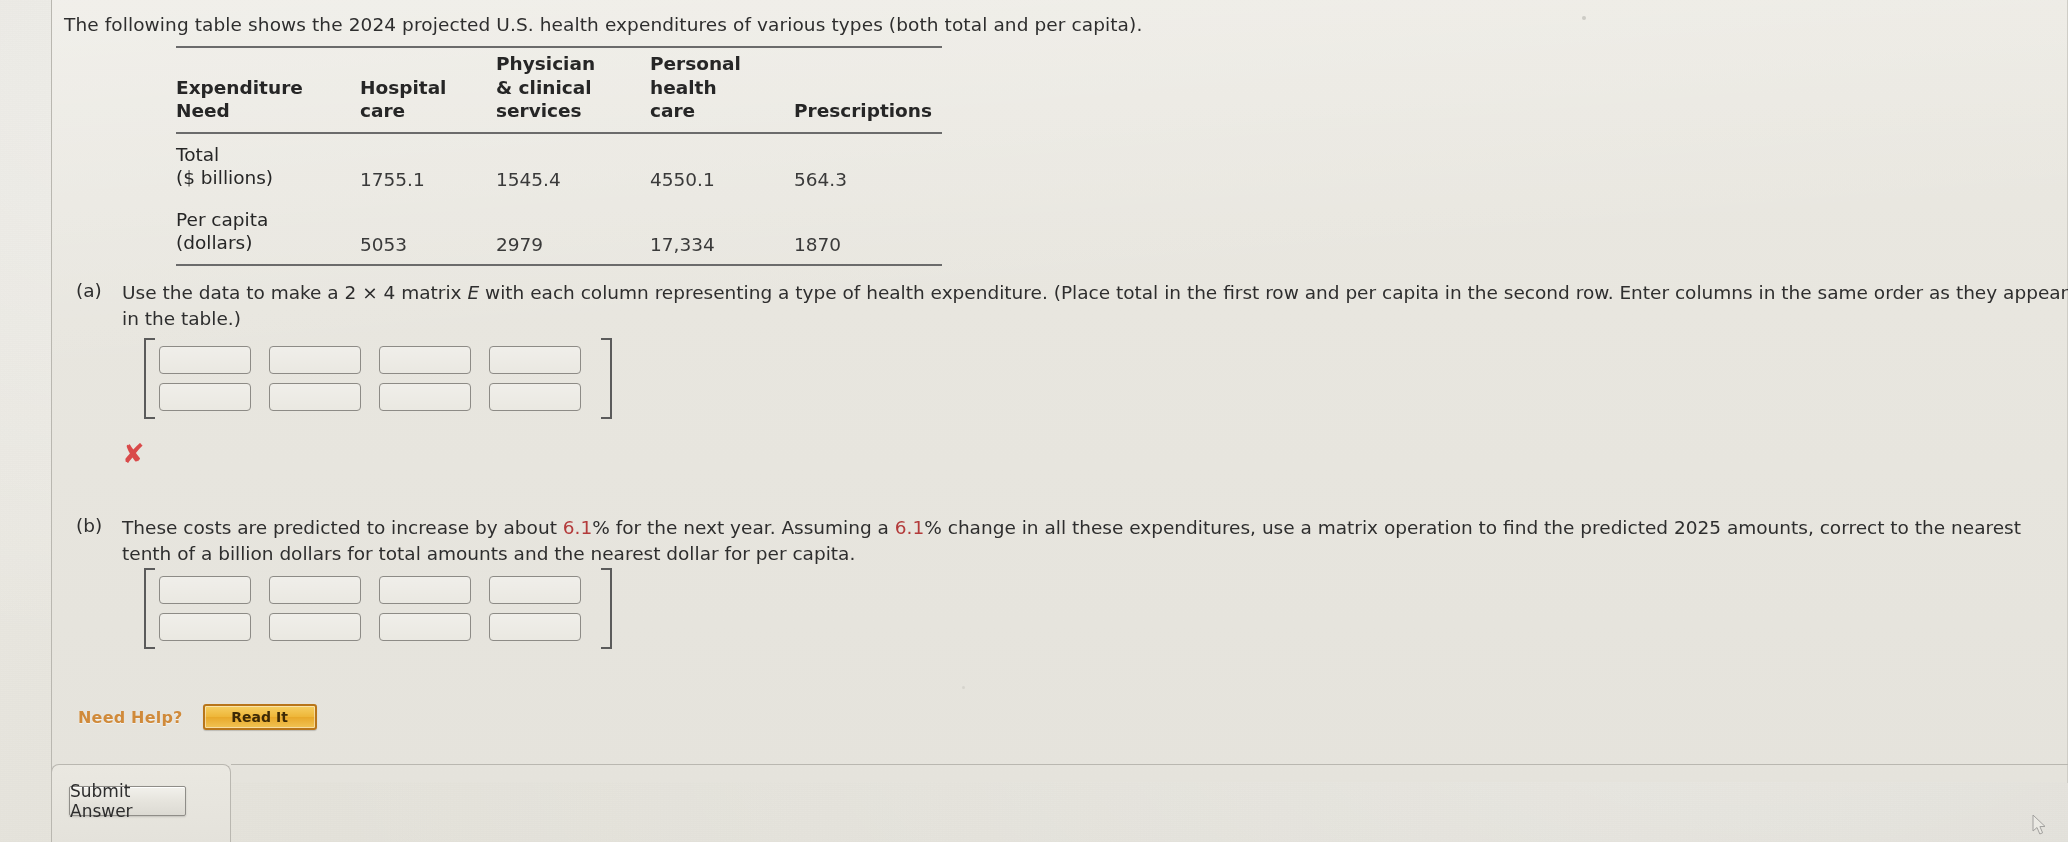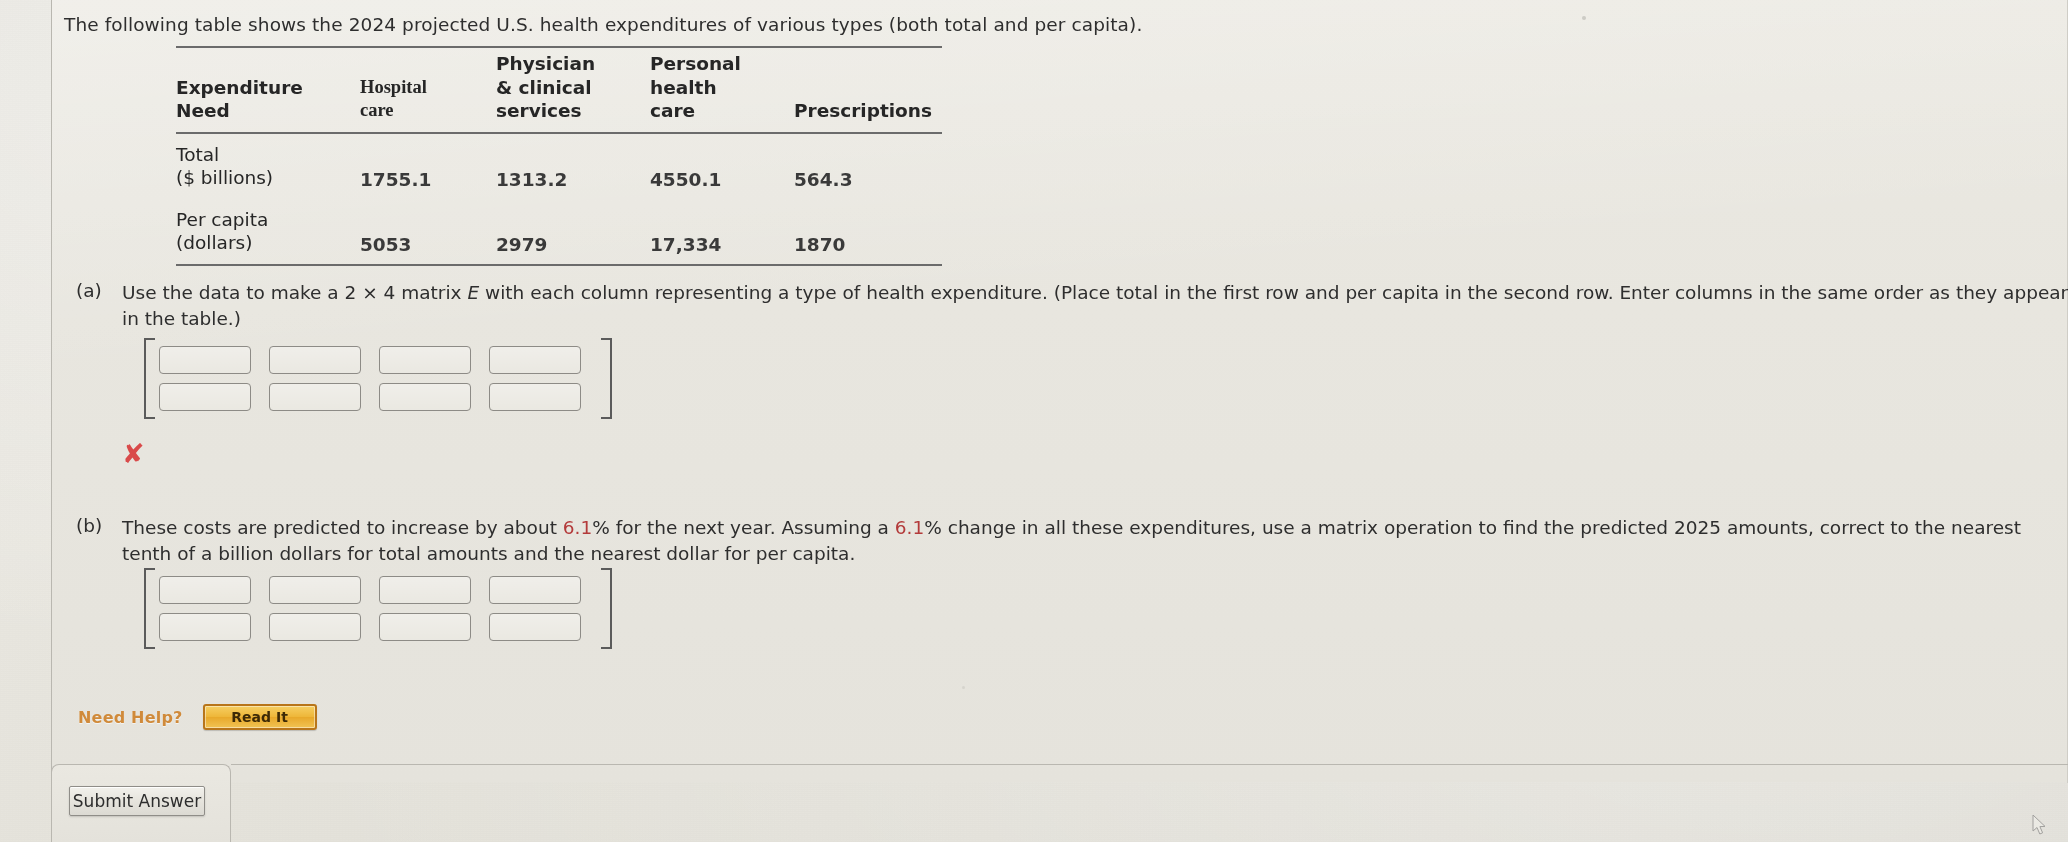--- a/index.html
+++ b/index.html
@@ -100,27 +100,27 @@
   table.data-table tbody th.rowhead {
     font-weight: normal;
     text-align: left;
     vertical-align: bottom;
     padding: 9px 26px 9px 0;
     line-height: 23.5px;
     white-space: pre-line;
     color: #262626;
   }
   table.data-table tbody td {
-    font-weight: bold;
+    font-weight: normal;
     vertical-align: bottom;
     padding: 9px 26px 9px 0;
     color: #3a3a3a;
   }
   .col-exp   { min-width: 158px; }
-  .col-hosp  { min-width: 110px; font-family: Liberation Serif, serif; }
+  .col-hosp  { min-width: 110px; }
   .col-phys  { min-width: 128px; }
   .col-pers  { min-width: 118px; }
   .col-pres  { min-width: 140px; padding-right: 8px !important; }
 
   
   .qblock { position: absolute; }
   .qlabel {
     position: absolute;
     left: 0; top: 0;
     width: 46px;
@@ -251,21 +251,21 @@
     left: 231px;
     top: 764px;
     width: 1837px;
     height: 1px;
     background: #b9b7b0;
   }
   #submit-answer-button {
     position: absolute;
     left: 69px;
     top: 786px;
-    width: 136px;
+    width: 117px;
     height: 30px;
     box-sizing: border-box;
     border: 1px solid #8f8d88;
     border-radius: 2px;
     background: linear-gradient(180deg, #f2f1ec 0%, #e6e4dd 50%, #dcdad3 100%);
     box-shadow: inset 0 1px 0 rgba(255,255,255,.9), 0 1px 2px rgba(0,0,0,.16);
     display: flex;
     align-items: center;
     justify-content: center;
     font-size: 17px;
@@ -312,21 +312,21 @@
 health
 care</th>
           <th class="col-pres">Prescriptions</th>
         </tr>
       </thead>
       <tbody>
         <tr>
           <th class="rowhead">Total
 ($ billions)</th>
           <td>1755.1</td>
-          <td>1313.2</td>
+          <td>1545.4</td>
           <td>4550.1</td>
           <td>564.3</td>
         </tr>
         <tr>
           <th class="rowhead">Per capita
 (dollars)</th>
           <td>5053</td>
           <td>2979</td>
           <td>17,334</td>
           <td>1870</td>

